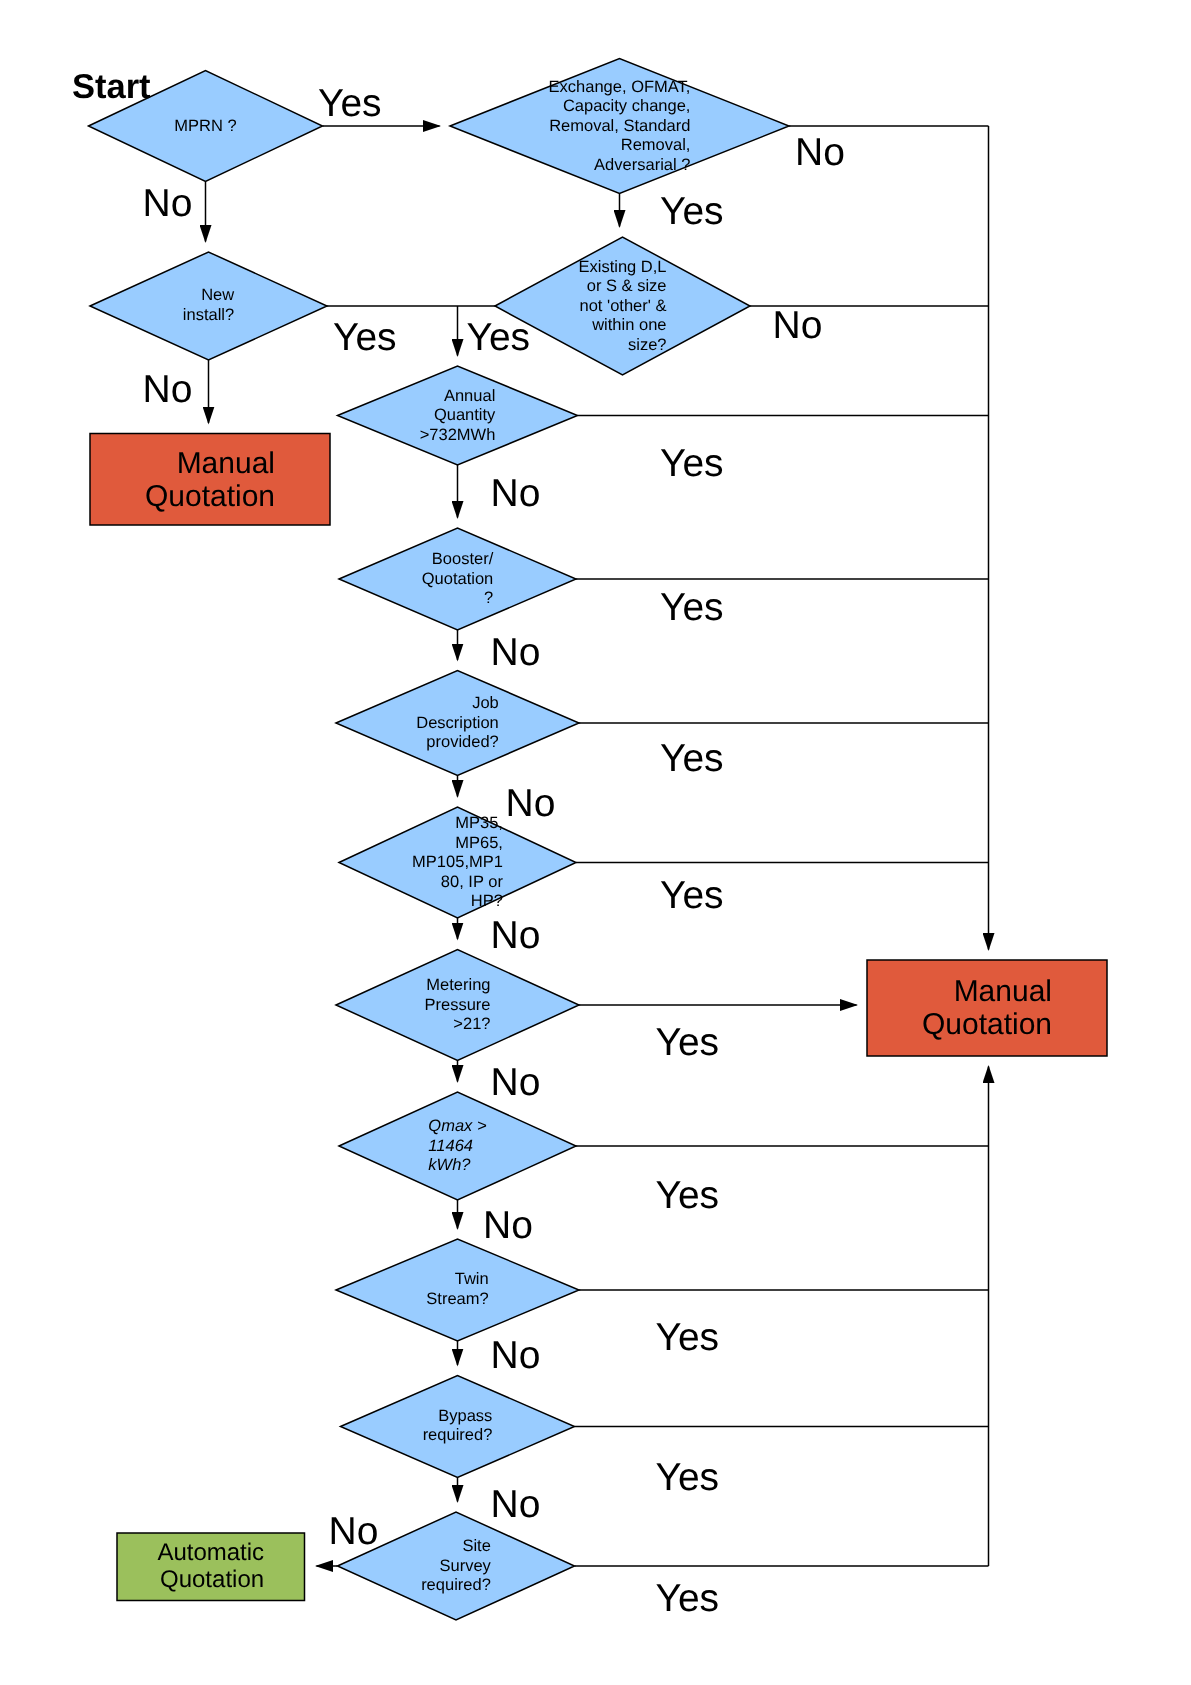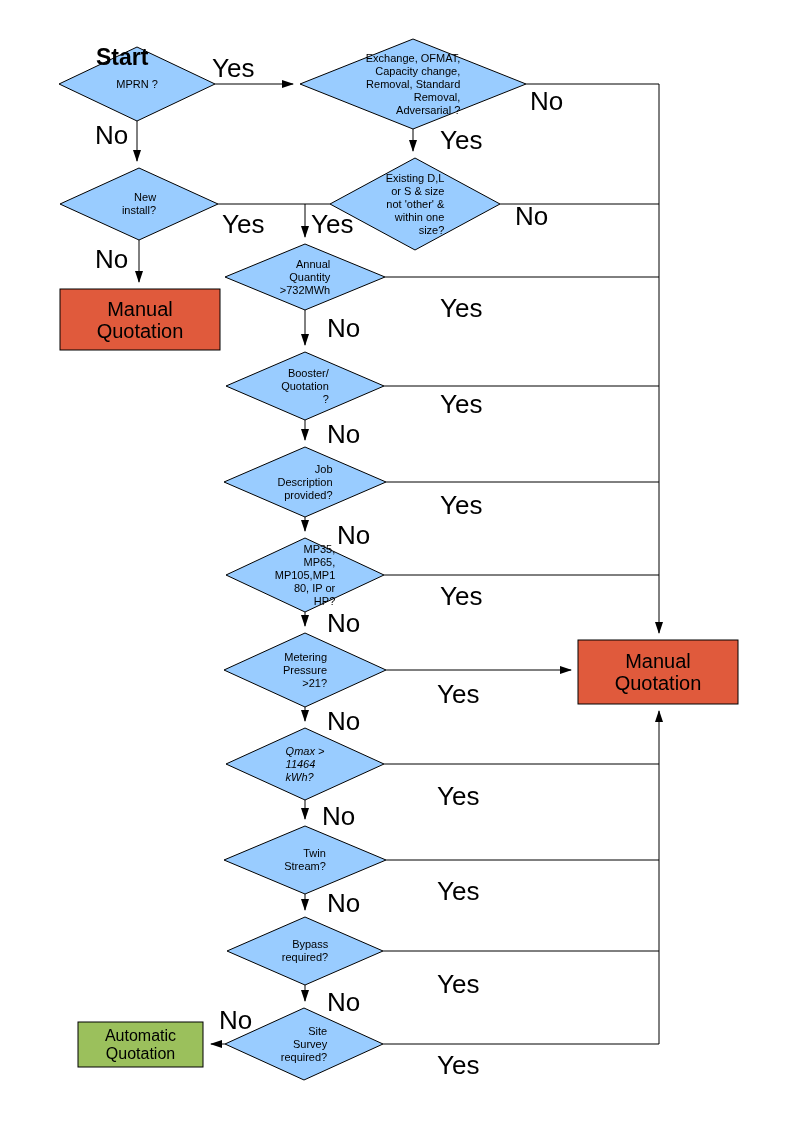--- a/index.html
+++ b/index.html
@@ -5,23 +5,23 @@
   html,body{margin:0;padding:0;background:#fff;}
   .canvas{position:relative;width:794px;height:1123px;background:#ffffff;overflow:hidden;
           font-family:"Liberation Sans",sans-serif;color:#000;}
   .canvas svg{position:absolute;left:0;top:0;}
   .edge{stroke:#000;stroke-width:1;fill:none;}
   .shape{stroke:#000;stroke-width:1;}
   .dlabel{position:absolute;display:flex;align-items:center;justify-content:center;
           text-align:right;white-space:pre-line;font-size:11px;line-height:13px;}
   .dlabel.leftalign{text-align:left;font-style:italic;}
   .yn{position:absolute;font-size:26px;line-height:27px;}
-  .start{position:absolute;left:48px;top:44px;font-size:23px;font-weight:bold;margin-left:48px;}
+  .start{position:absolute;left:48px;top:44px;font-size:23px;font-weight:bold;}
   .term{position:absolute;display:flex;align-items:center;justify-content:center;
-        text-align:center;white-space:pre-line;}
+        text-align:right;white-space:pre-line;}
   .term.manual{font-size:20px;line-height:22px;}
   .term.auto{font-size:16px;line-height:18px;}
 </style>
 </head>
 <body>
 
 <div class="canvas">
 
   <svg width="794" height="1123" viewBox="0 0 794 1123">
     <defs>

